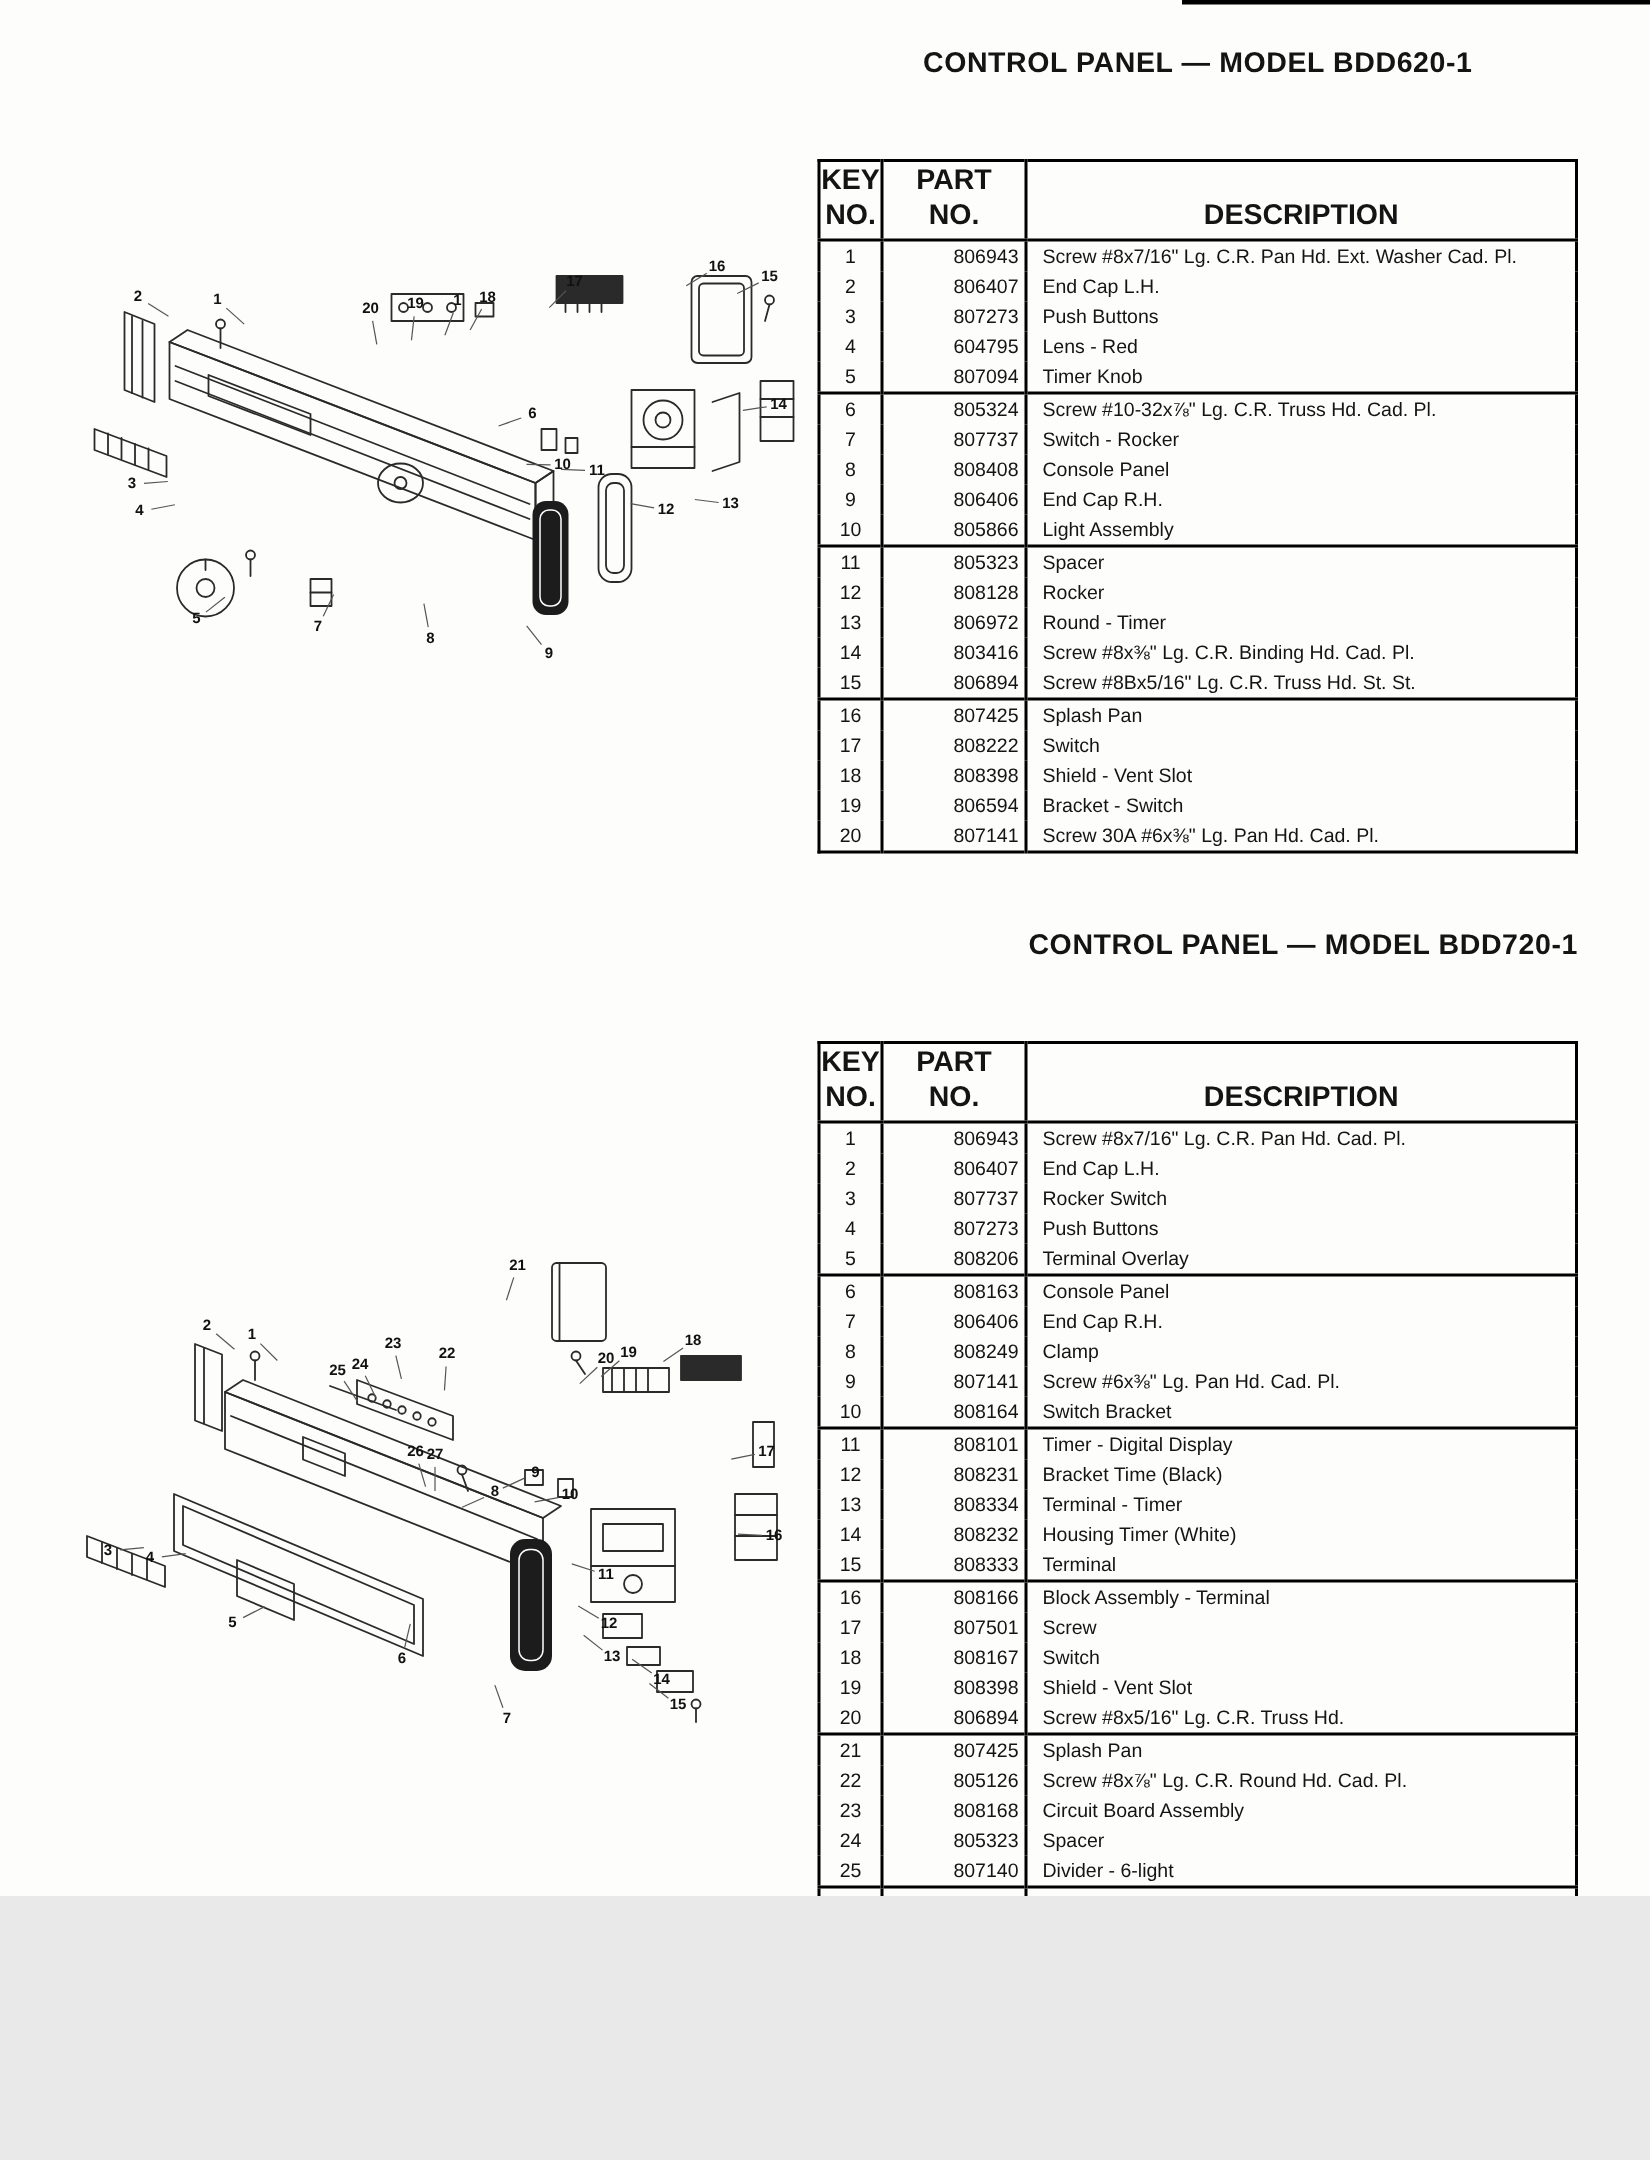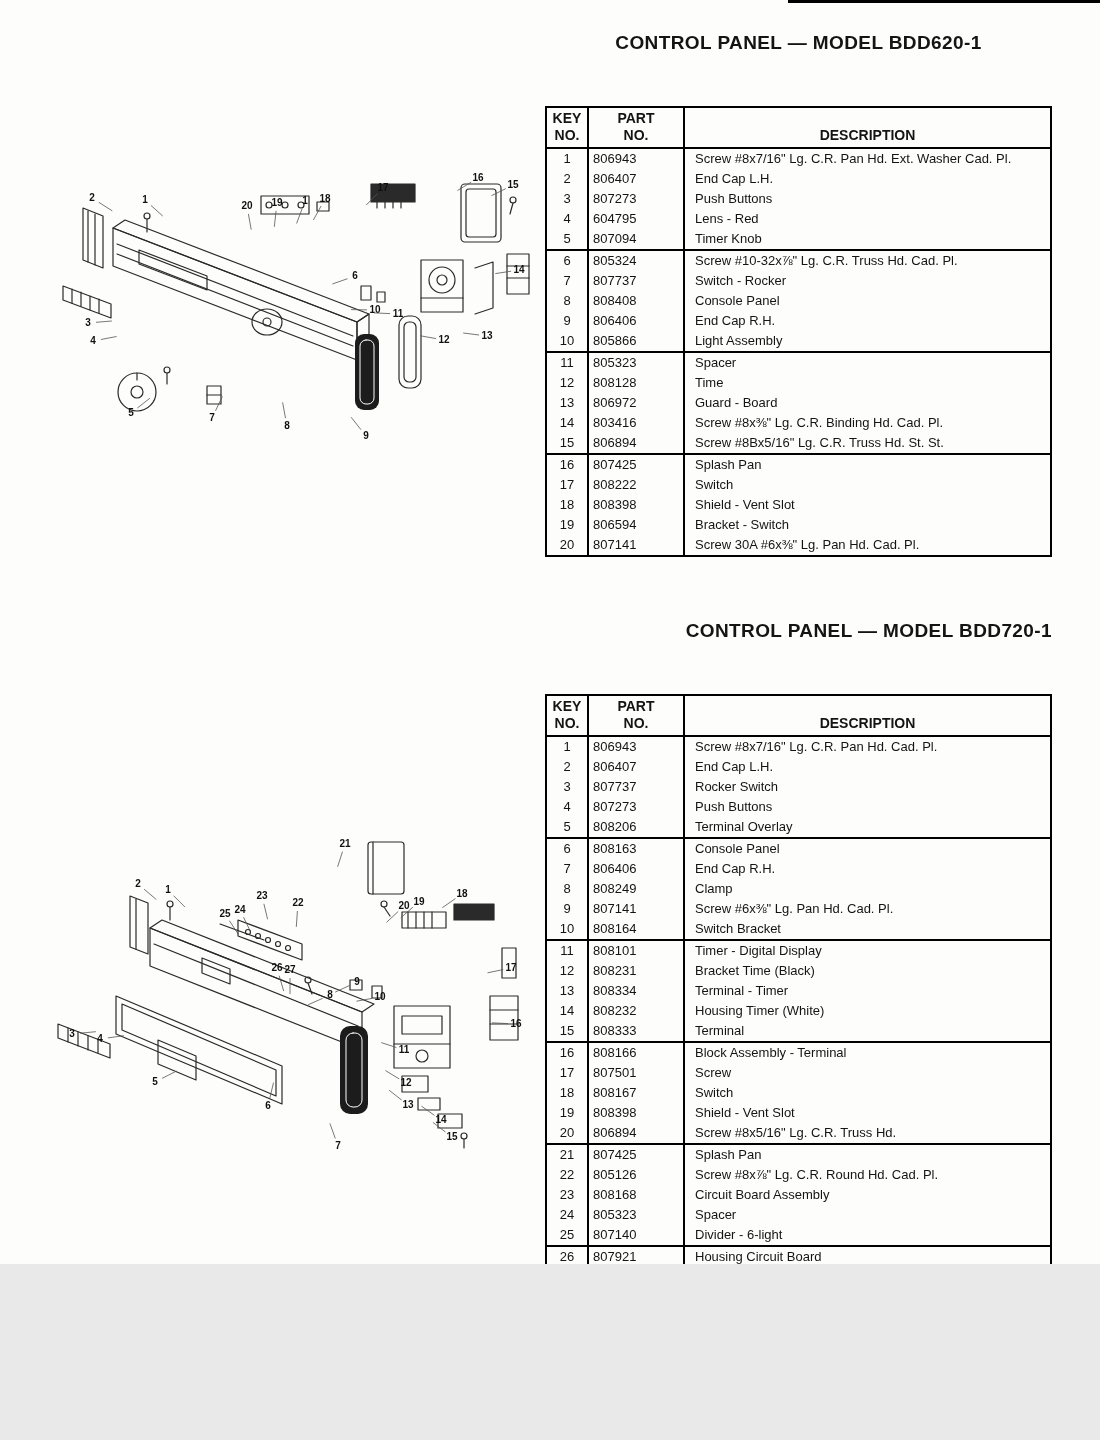--- a/index.html
+++ b/index.html
@@ -11,26 +11,26 @@
   .title1 { top:32px; }
   .title2 { top:620px;text-align:right; }
 
   .diagram { position:absolute; }
   .diagram1 { left:55px; top:158px; }
   .diagram2 { left:50px; top:828px; }
 
   .parts-table { position:absolute; left:545px; width:507px; border-collapse:collapse; border:2px solid #000; font-size:13px; background:#fdfdfb; }
   .table1 { top:106px; }
   .table2 { top:694px; }
-  .parts-table th { border-bottom:2px solid #000; font-weight:bold; font-size:14px; padding:2px 0 3px 0; line-height:1.2; vertical-align:middle; }
+  .parts-table th { border-bottom:2px solid #000; font-weight:bold; font-size:19px; padding:2px 0 3px 0; line-height:1.2; vertical-align:middle; }
   .parts-table th, .parts-table td { border-left:2px solid #000; }
   .parts-table th:first-child, .parts-table td:first-child { border-left:none; }
   .parts-table td { height:20px; padding:0 4px; line-height:20px; white-space:nowrap; }
   td.key { text-align:center; }
-  td.part { text-align:left; }
+  td.part { text-align:right; }
   td.desc { text-align:left; padding-left:10px; }
   th.desc { vertical-align:bottom; padding-bottom:3px; }
   tr.group-start td { border-top:2px solid #000; }
 
   .art { stroke:#2a2a2a; fill:none; stroke-width:1.2; stroke-linejoin:round; stroke-linecap:round; }
   .callout { font-size:10px; font-weight:bold; fill:#111; text-anchor:middle; dominant-baseline:middle; font-family:"Liberation Sans", sans-serif; }
   .leader { stroke:#555; stroke-width:.8; }
 
   .page-number { position:absolute; left:570px; top:1340px; font-size:15px; }
   .handwritten { position:absolute; left:530px; top:1362px; font-family:"DejaVu Serif", serif; font-style:italic; font-size:30px; letter-spacing:5px; transform:rotate(-4deg); color:#1a1a1a; }
@@ -229,26 +229,26 @@
           <td class="desc">Light Assembly</td>
         </tr>
         <tr class="group-start">
           <td class="key">11</td>
           <td class="part">805323</td>
           <td class="desc">Spacer</td>
         </tr>
         <tr>
           <td class="key">12</td>
           <td class="part">808128</td>
-          <td class="desc">Time</td>
+          <td class="desc">Rocker</td>
         </tr>
         <tr>
           <td class="key">13</td>
           <td class="part">806972</td>
-          <td class="desc">Guard - Board</td>
+          <td class="desc">Round - Timer</td>
         </tr>
         <tr>
           <td class="key">14</td>
           <td class="part">803416</td>
           <td class="desc">Screw #8x⅜" Lg. C.R. Binding Hd. Cad. Pl.</td>
         </tr>
         <tr>
           <td class="key">15</td>
           <td class="part">806894</td>
           <td class="desc">Screw #8Bx5/16" Lg. C.R. Truss Hd. St. St.</td>

